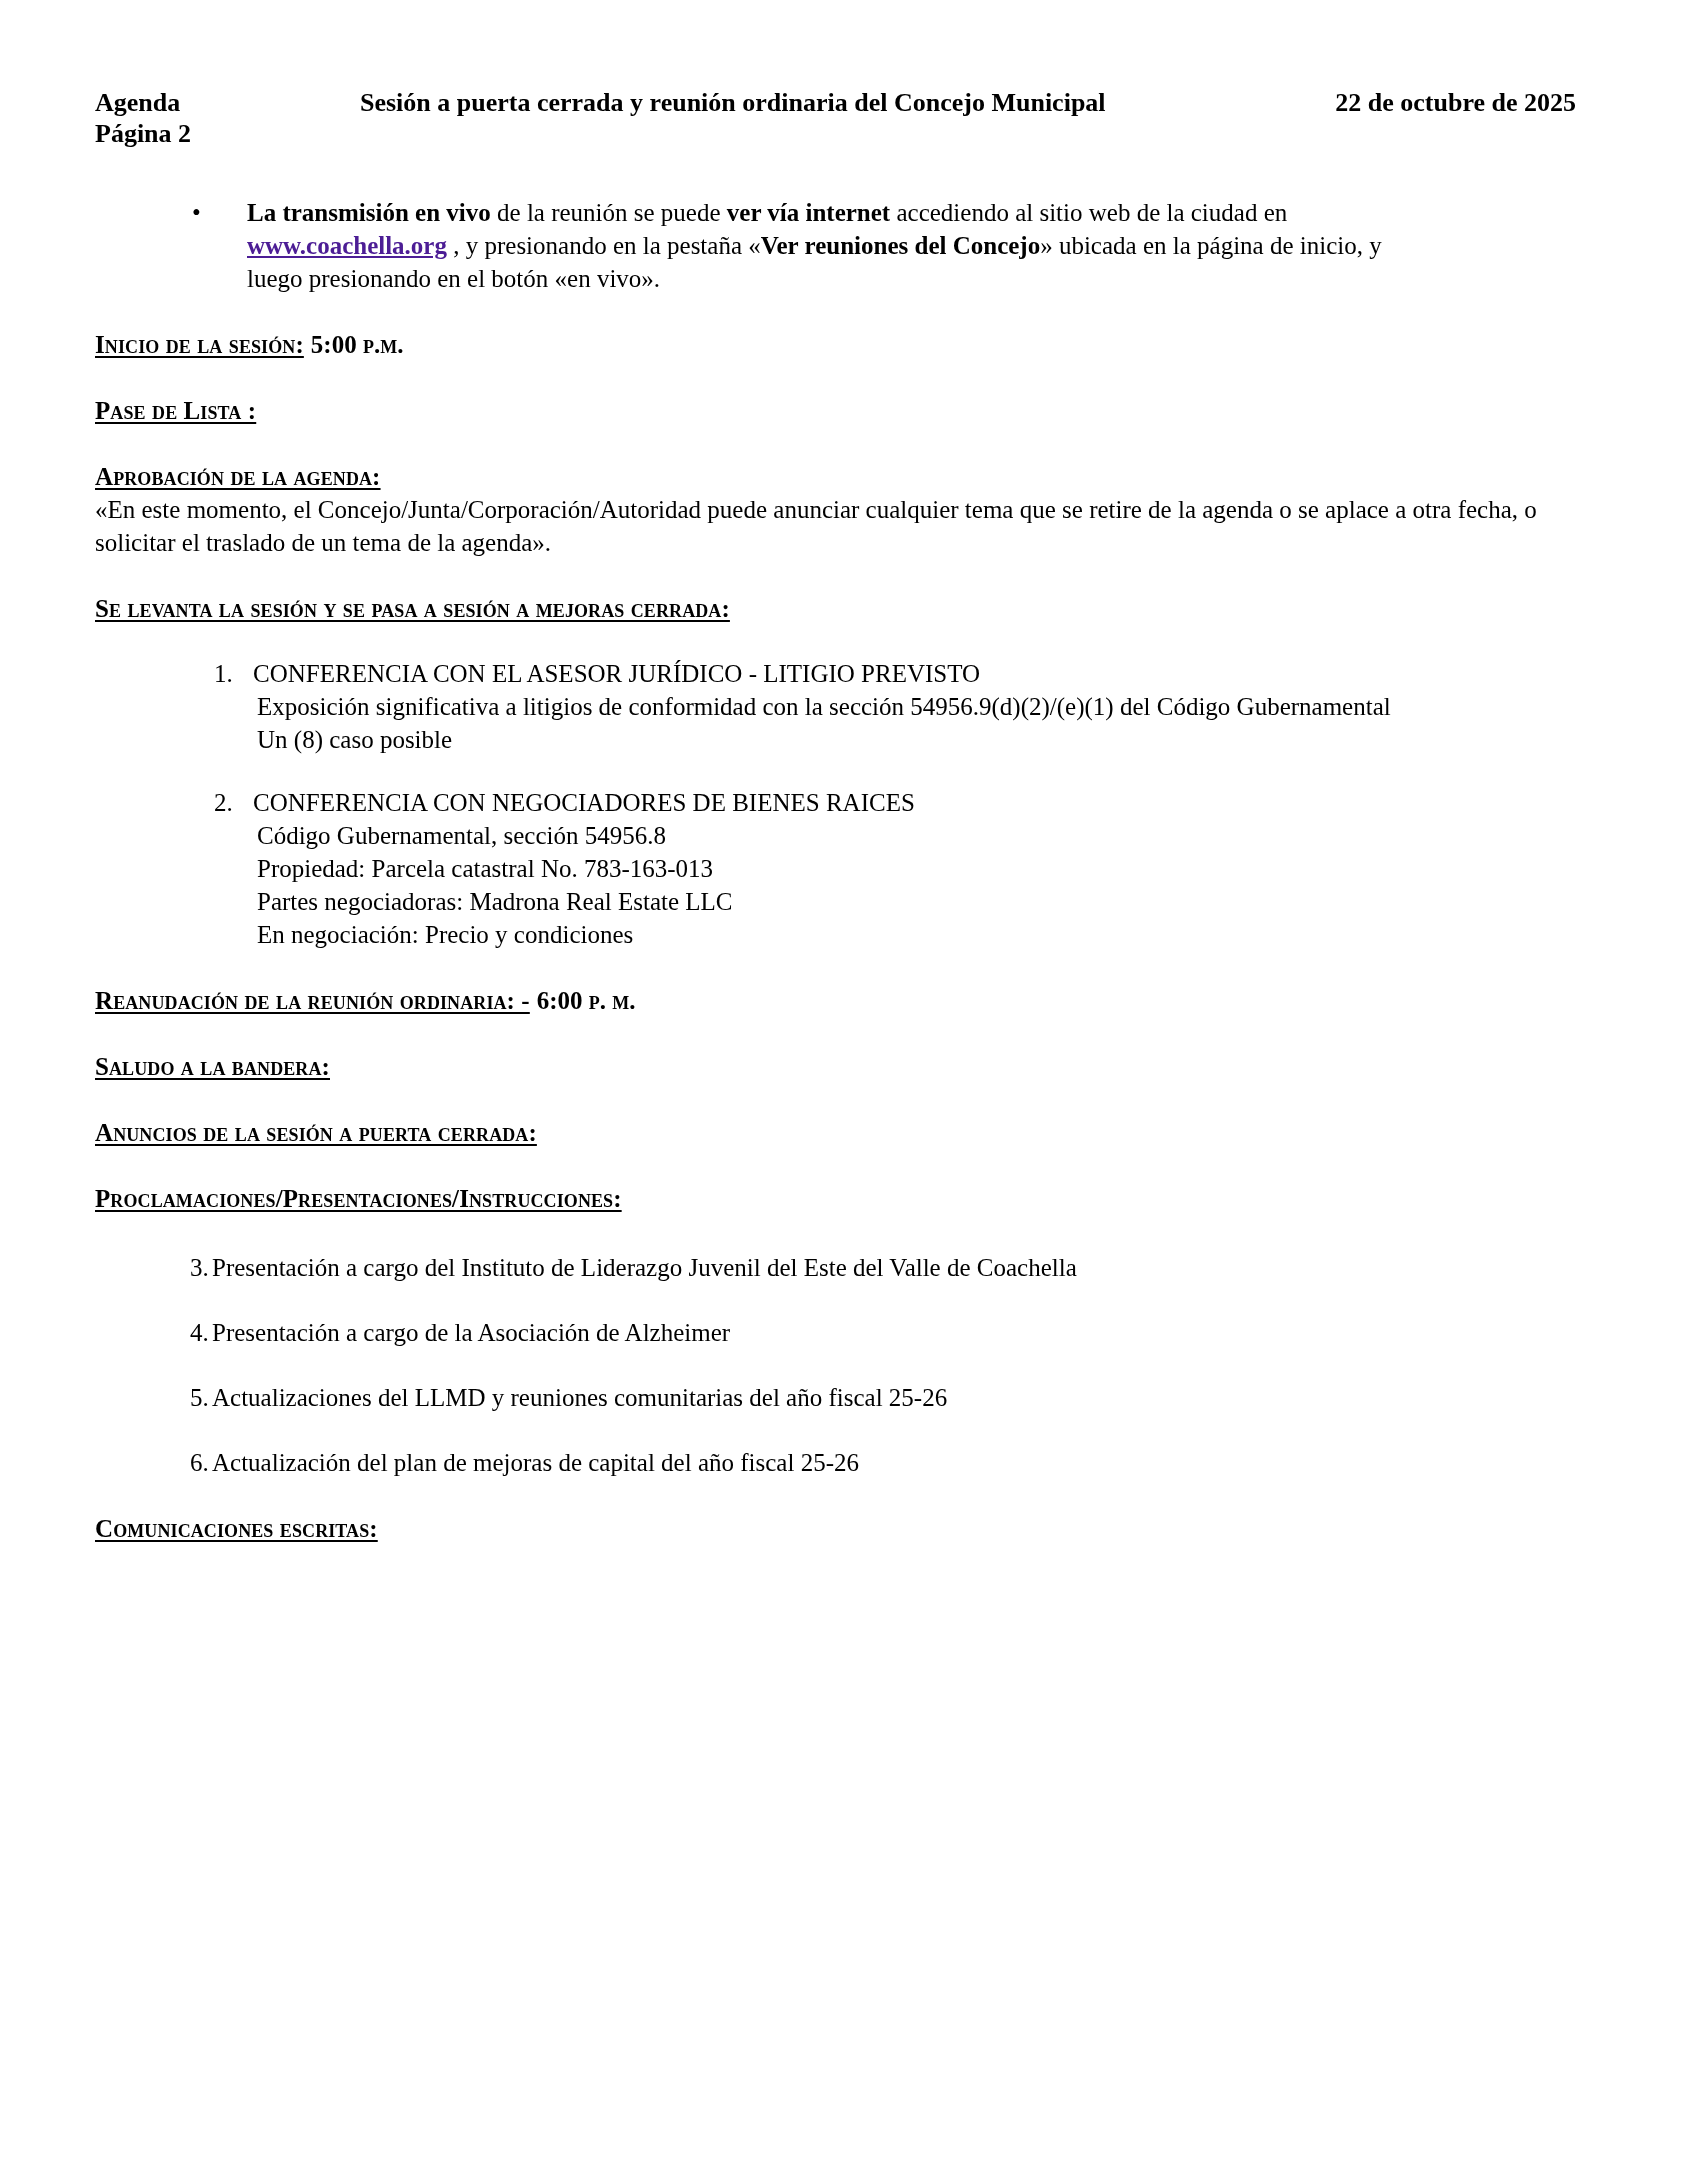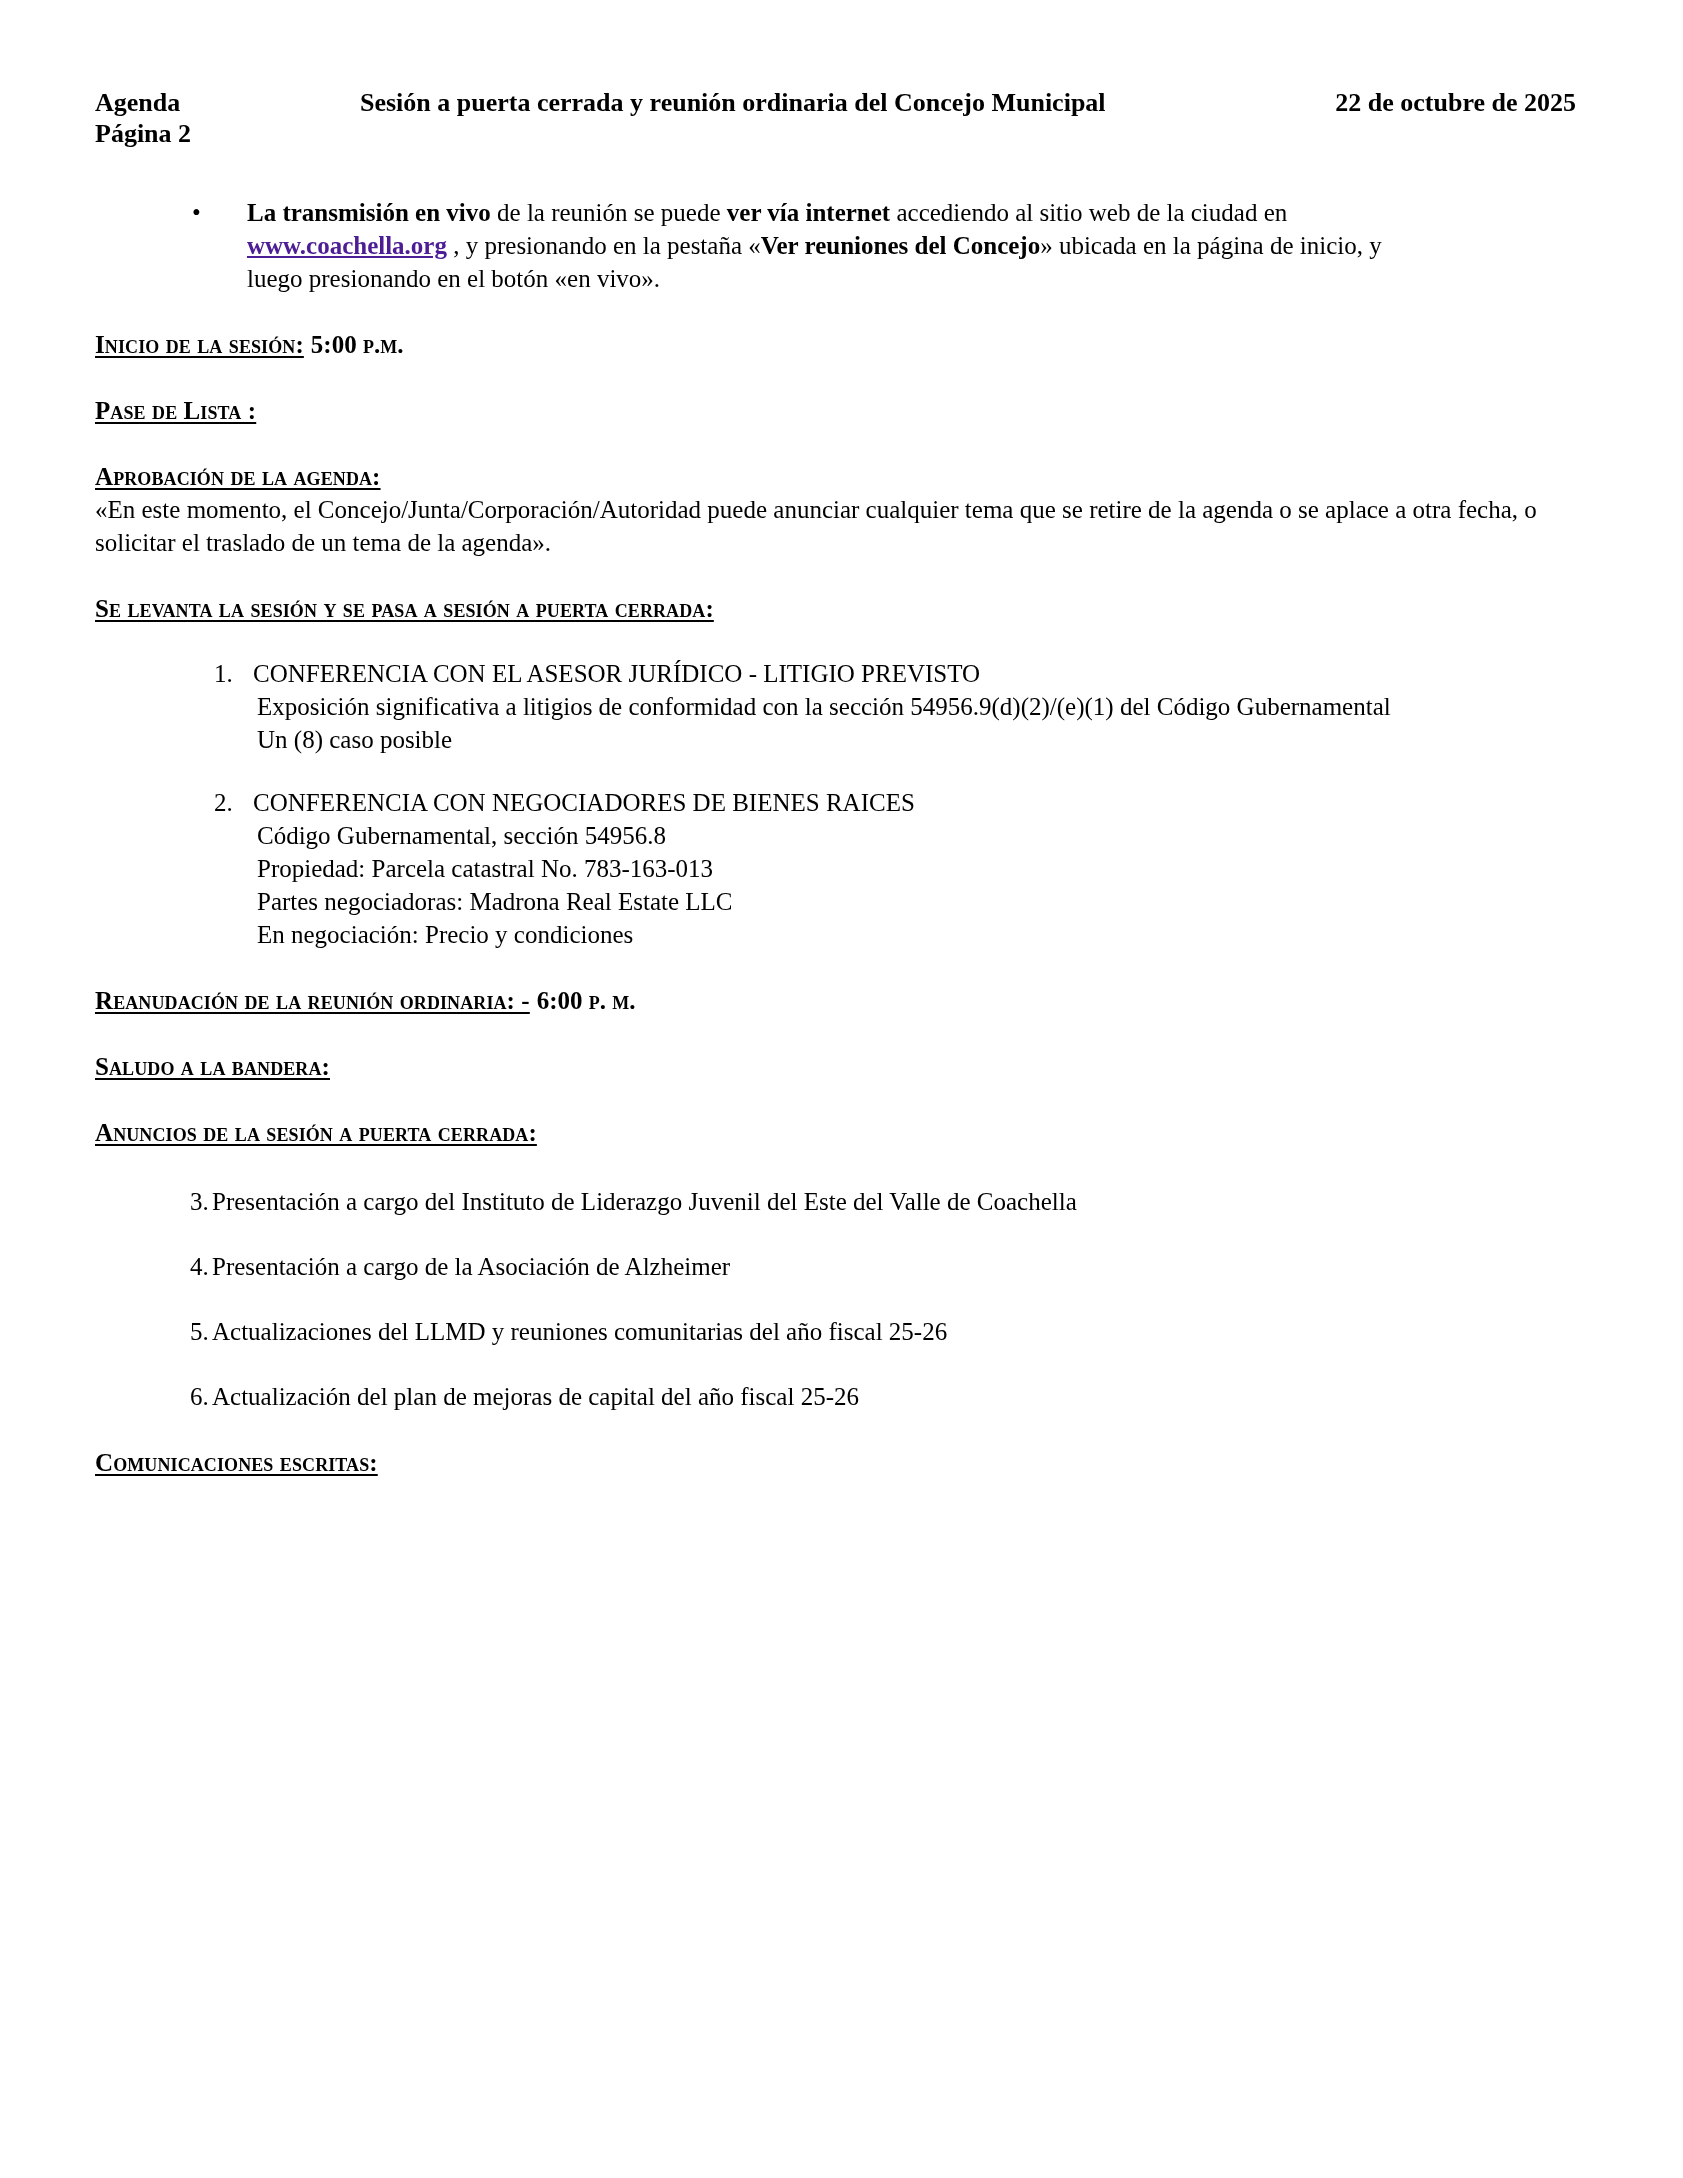--- a/index.html
+++ b/index.html
@@ -180,21 +180,21 @@
     </div>
 
     <div class="sec-head">
       <span class="sc">Aprobación de la agenda:</span>
     </div>
 
     <p class="para quote-para">«En este momento, el Concejo/Junta/Corporación/Autoridad puede anunciar cualquier tema que se retire de la agenda o se aplace a otra fecha, o solicitar el traslado de un tema de la agenda».</p>
 
 
     <div class="sec-head">
-      <span class="sc">Se levanta la sesión y se pasa a sesión a puerta cerrada:</span>
+      <span class="sc">Se levanta la sesión y se pasa a sesión a mejoras cerrada:</span>
     </div>
 
     <div class="cs-list">
 
       <div class="cs-item">
         <span class="cs-num">1.</span>
         <span class="cs-title">CONFERENCIA CON EL ASESOR JURÍDICO - LITIGIO PREVISTO</span>
         <span class="cs-sub">Exposición significativa a litigios de conformidad con la sección 54956.9(d)(2)/(e)(1) del Código Gubernamental</span>
         <span class="cs-sub">Un (8) caso posible</span>
       </div>
@@ -215,20 +215,23 @@
     </div>
 
     <div class="sec-head">
       <span class="sc">Saludo a la bandera:</span>
     </div>
 
     <div class="sec-head">
       <span class="sc">Anuncios de la sesión a puerta cerrada:</span>
     </div>
 
+    <div class="sec-head">
+      <span class="sc">Proclamaciones/Presentaciones/Instrucciones:</span>
+    </div>
 
     <div class="pres-list">
       <div class="pres-item">
         <span class="pres-num">3.</span>
         <span>Presentación a cargo del Instituto de Liderazgo Juvenil del Este del Valle de Coachella</span>
       </div>
       <div class="pres-item">
         <span class="pres-num">4.</span>
         <span>Presentación a cargo de la Asociación de Alzheimer</span>
       </div>

